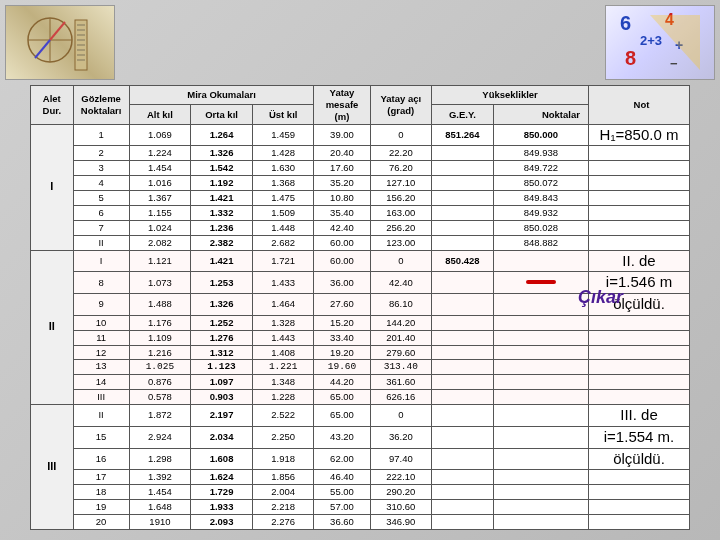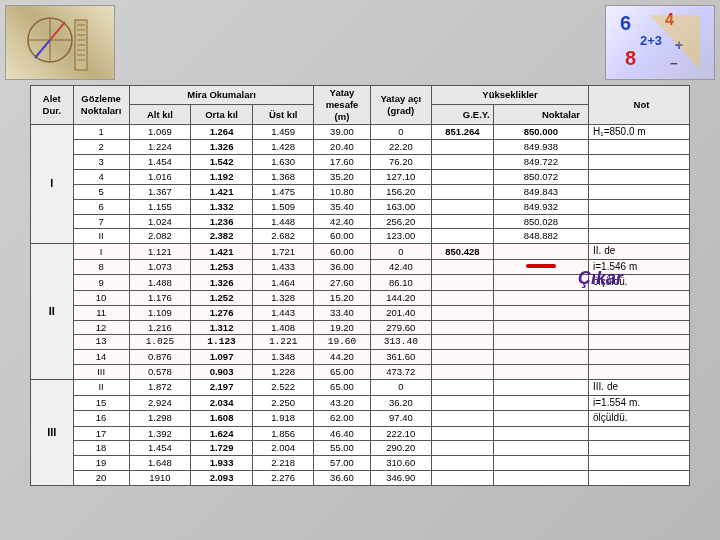--- a/index.html
+++ b/index.html
@@ -101,22 +101,22 @@
       font-weight: bold;
       font-size: 11px;
       background: #f0f0f0;
     }
 
     .bold-cell {
       font-weight: bold;
     }
 
     .not-cell {
-      text-align: left;
-      font-size: 10px;
+      text-align: center;
+      font-size: 15px;
       padding: 1px 4px;
     }
 
     .red-line {
       display: inline-block;
       width: 30px;
       height: 4px;
       background: #cc0000;
       border-radius: 2px;
       margin: 2px 0;
@@ -129,21 +129,21 @@
       font-style: italic;
     }
 
     .col-alet { width: 38px; }
     .col-goz { width: 50px; }
     .col-alt { width: 55px; }
     .col-orta { width: 55px; }
     .col-ust { width: 55px; }
     .col-yatay-m { width: 50px; }
     .col-yatay-a { width: 55px; margin-top: 17px; }
-    .col-gey { width: 55px; text-align: right; }
+    .col-gey { width: 55px; }
     .col-not-h { width: 55px; padding-left: 43px; }
     .col-notlar { width: 90px; padding-left: 8px; }
   </style>
 </head>
 <body>
 
 <div class="bg"></div>
 
 <div class="corner-tl">
   <div class="corner-tl-inner">
@@ -388,21 +388,21 @@
         <td></td>
         <td></td>
         <td class="not-cell"></td>
       </tr>
       <tr style="background:#fff8f8;">
         <td>III</td>
         <td>0.578</td>
         <td class="bold-cell">0.903</td>
         <td>1.228</td>
         <td>65.00</td>
-        <td>473.72</td>
+        <td>626.16</td>
         <td></td>
         <td></td>
         <td class="not-cell"></td>
       </tr>
 
       <tr>
         <td class="section-label" rowspan="7">III</td>
         <td>II</td>
         <td>1.872</td>
         <td class="bold-cell">2.197</td>

